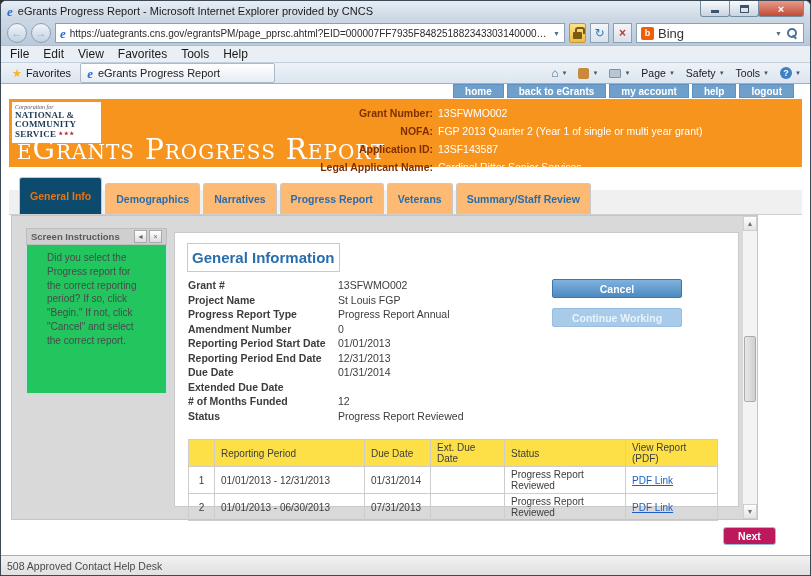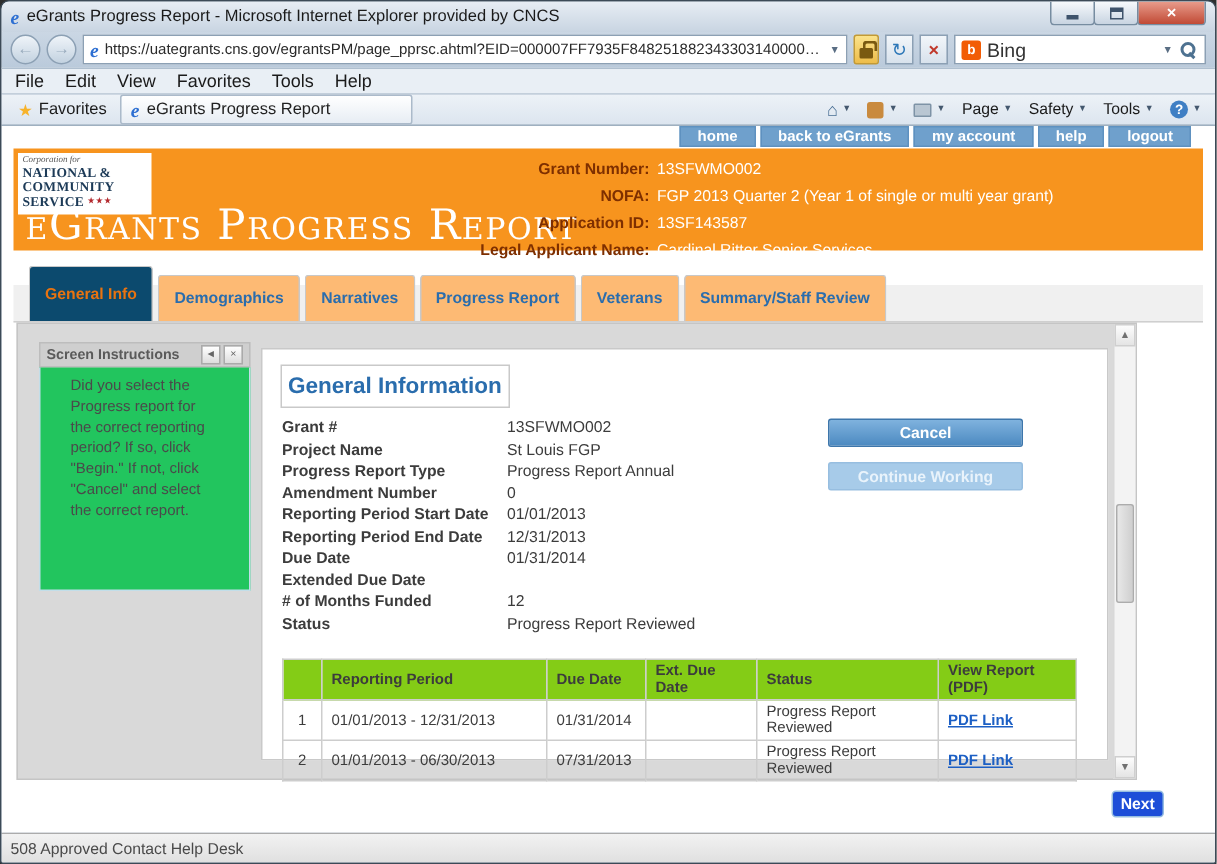--- a/index.html
+++ b/index.html
@@ -82,32 +82,32 @@
   .gi-tab{position:absolute;top:10px;left:12px;border:1px solid #c9c9c9;background:#fff;padding:5px 4px;font-size:15px;font-weight:bold;color:#2a6dad}
   .fields{position:absolute;top:46px;left:13px}
   .f-row{display:flex;height:14.5px;align-items:flex-start;font-size:10.5px;color:#3c3c3c}
   .f-label{width:150px;font-weight:bold;flex:none}
   .btnstack{position:absolute;top:46px;right:56px;width:130px}
   .btn-cancel{height:19px;width:100%;background:linear-gradient(#7fb2de,#4c8ac1);border:1px solid #3d76ab;border-radius:2px;color:#fff;font-weight:bold;font-size:10.5px;display:flex;align-items:center;justify-content:center;margin-bottom:10px;cursor:pointer}
   .btn-disabled{height:19px;width:100%;background:#a7cbe9;border:1px solid #97bee0;border-radius:2px;color:#e9f3fb;font-weight:bold;font-size:10.5px;display:flex;align-items:center;justify-content:center}
   .tablewrap{position:absolute;top:206px;left:13px;right:20px}
   .rpt-table{width:100%;border-collapse:collapse;font-size:10px;color:#3c3c3c}
   .rpt-table th,.rpt-table td{border:1px solid #cdcdcd;padding:2px 6px;text-align:left;height:18px}
-  .rpt-table th{background:#84cc16;font-weight:bold}
+  .rpt-table th{background:#fde047;font-weight:normal}
   .w1{width:26px}.w2{width:150px}.w3{width:66px}.w4{width:74px}.w6{width:92px}
   td.cnum{text-align:center}
-  .pdf-link{color:#1c5fc4;font-weight:bold;text-decoration:underline;cursor:pointer}
+  .pdf-link{color:#1c5fc4;font-weight:normal;text-decoration:underline;cursor:pointer}
 
   .scrollbar{position:absolute;top:0;right:0;bottom:0;width:15px;background:#f3f3f3;border-left:1px solid #d8d8d8}
   .sb-arrow{position:absolute;left:0;right:0;height:15px;display:flex;align-items:center;justify-content:center;font-size:7px;color:#707070;background:linear-gradient(#fdfdfd,#e4e4e4);border:1px solid #cfcfcf;cursor:pointer}
   .sb-arrow.up{top:0}
   .sb-arrow.down{bottom:0}
   .sb-thumb{position:absolute;left:1px;right:1px;top:120px;height:66px;background:linear-gradient(90deg,#e8e8e8,#cfcfcf);border:1px solid #acacac;border-radius:2px;cursor:grab}
 
-  .next-btn{position:absolute;right:34px;bottom:10px;width:35px;height:18px;background:#1d4ed8;border:1px solid #97bee0;border-radius:3px;color:#fff;font-weight:bold;font-size:10.5px;display:flex;align-items:center;justify-content:center}
+  .next-btn{position:absolute;right:34px;bottom:10px;width:53px;height:18px;background:#be185d;border:1px solid #97bee0;border-radius:3px;color:#fff;font-weight:bold;font-size:10.5px;display:flex;align-items:center;justify-content:center}
 
   .statusbar{height:20px;background:linear-gradient(#f2f2f2,#e0e0e0);border-top:1px solid #ababab;display:flex;align-items:center;padding:0 6px;font-size:10.5px;color:#4a4a4a;flex:none}
 </style>
 </head>
 <body>
 
 <div class="window">
 
   <div class="titlebar">
     <span class="ie-e">e</span>

